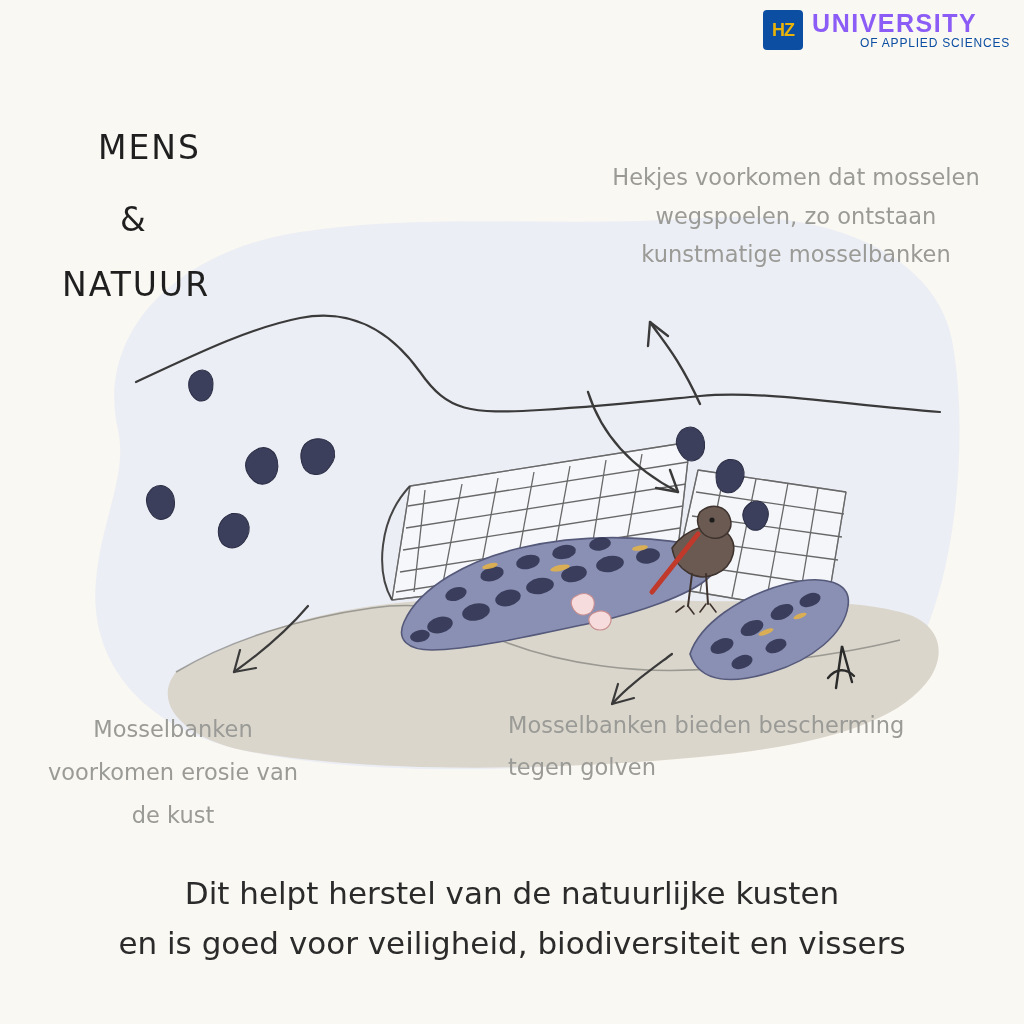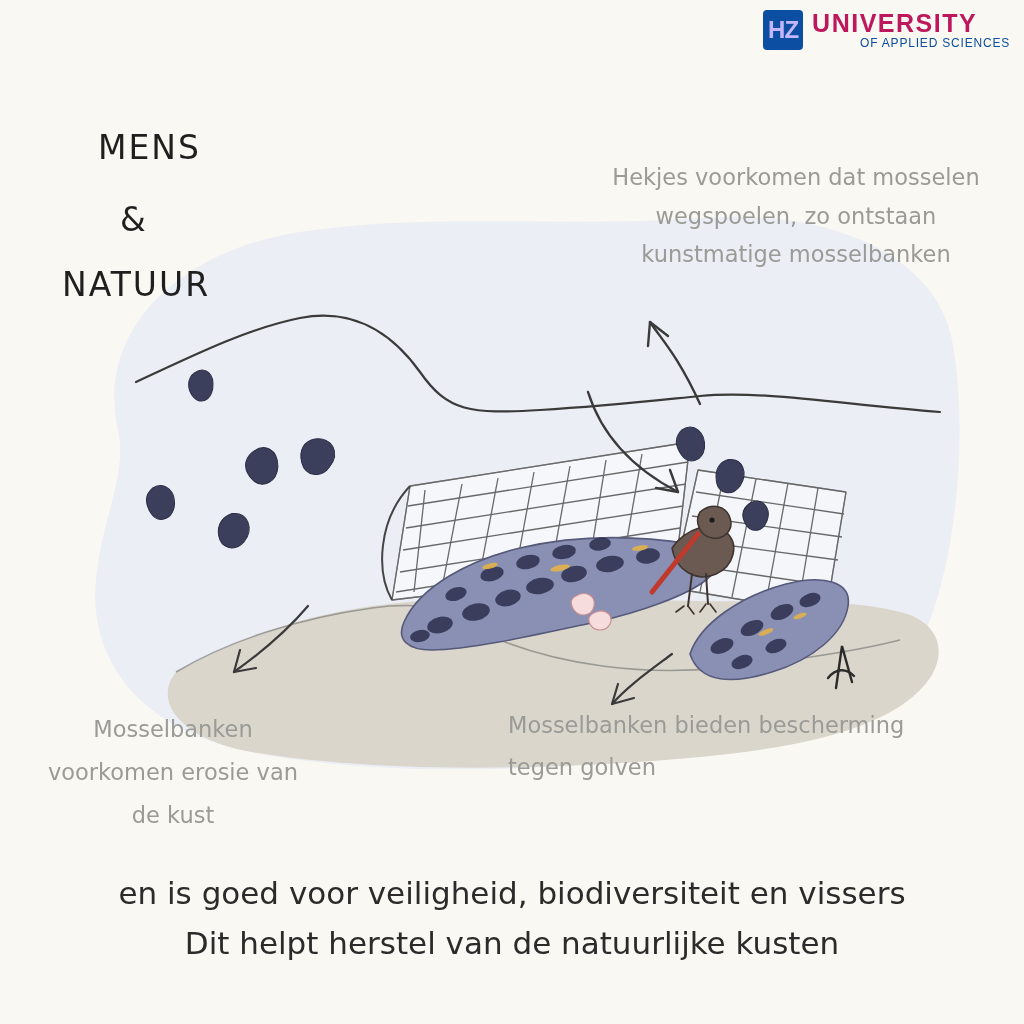--- a/index.html
+++ b/index.html
@@ -30,31 +30,31 @@
     width: 40px;
     height: 40px;
     background: #0b4ea2;
     border-radius: 4px;
     position: relative;
     display: flex;
     align-items: center;
     justify-content: center;
   }
   .logo-mark .hz {
-    color: #c4b5fd;
+    color: #eab308;
     font-weight: bold;
-    font-size: 24px;
+    font-size: 18px;
     letter-spacing: -1px;
     font-family: "Liberation Sans", sans-serif;
   }
   .logo-text {
     line-height: 1.02;
   }
   .logo-text .l1 {
-    color: #be185d;
+    color: #8b5cf6;
     font-size: 25px;
     font-weight: bold;
     letter-spacing: 1.5px;
     font-family: "Liberation Sans", sans-serif;
   }
   .logo-text .l2 {
     color: #0b4ea2;
     font-size: 12px;
     font-weight: normal;
     letter-spacing: 0.8px;
@@ -281,17 +281,17 @@
 
   <div class="mens">MENS</div>
   <div class="amp">&amp;</div>
   <div class="natuur">NATUUR</div>
 
   <div class="note note-left">Mosselbanken voorkomen erosie van de kust</div>
   <div class="note note-top">Hekjes voorkomen dat mosselen wegspoelen, zo ontstaan kunstmatige mosselbanken</div>
   <div class="note note-right">Mosselbanken bieden bescherming tegen golven</div>
 
   <div class="bottom">
+    <div>Dit helpt herstel van de natuurlijke kusten</div>
     <div>en is goed voor veiligheid, biodiversiteit en vissers</div>
-    <div>Dit helpt herstel van de natuurlijke kusten</div>
   </div>
 
 </div>
 
 </body></html>

